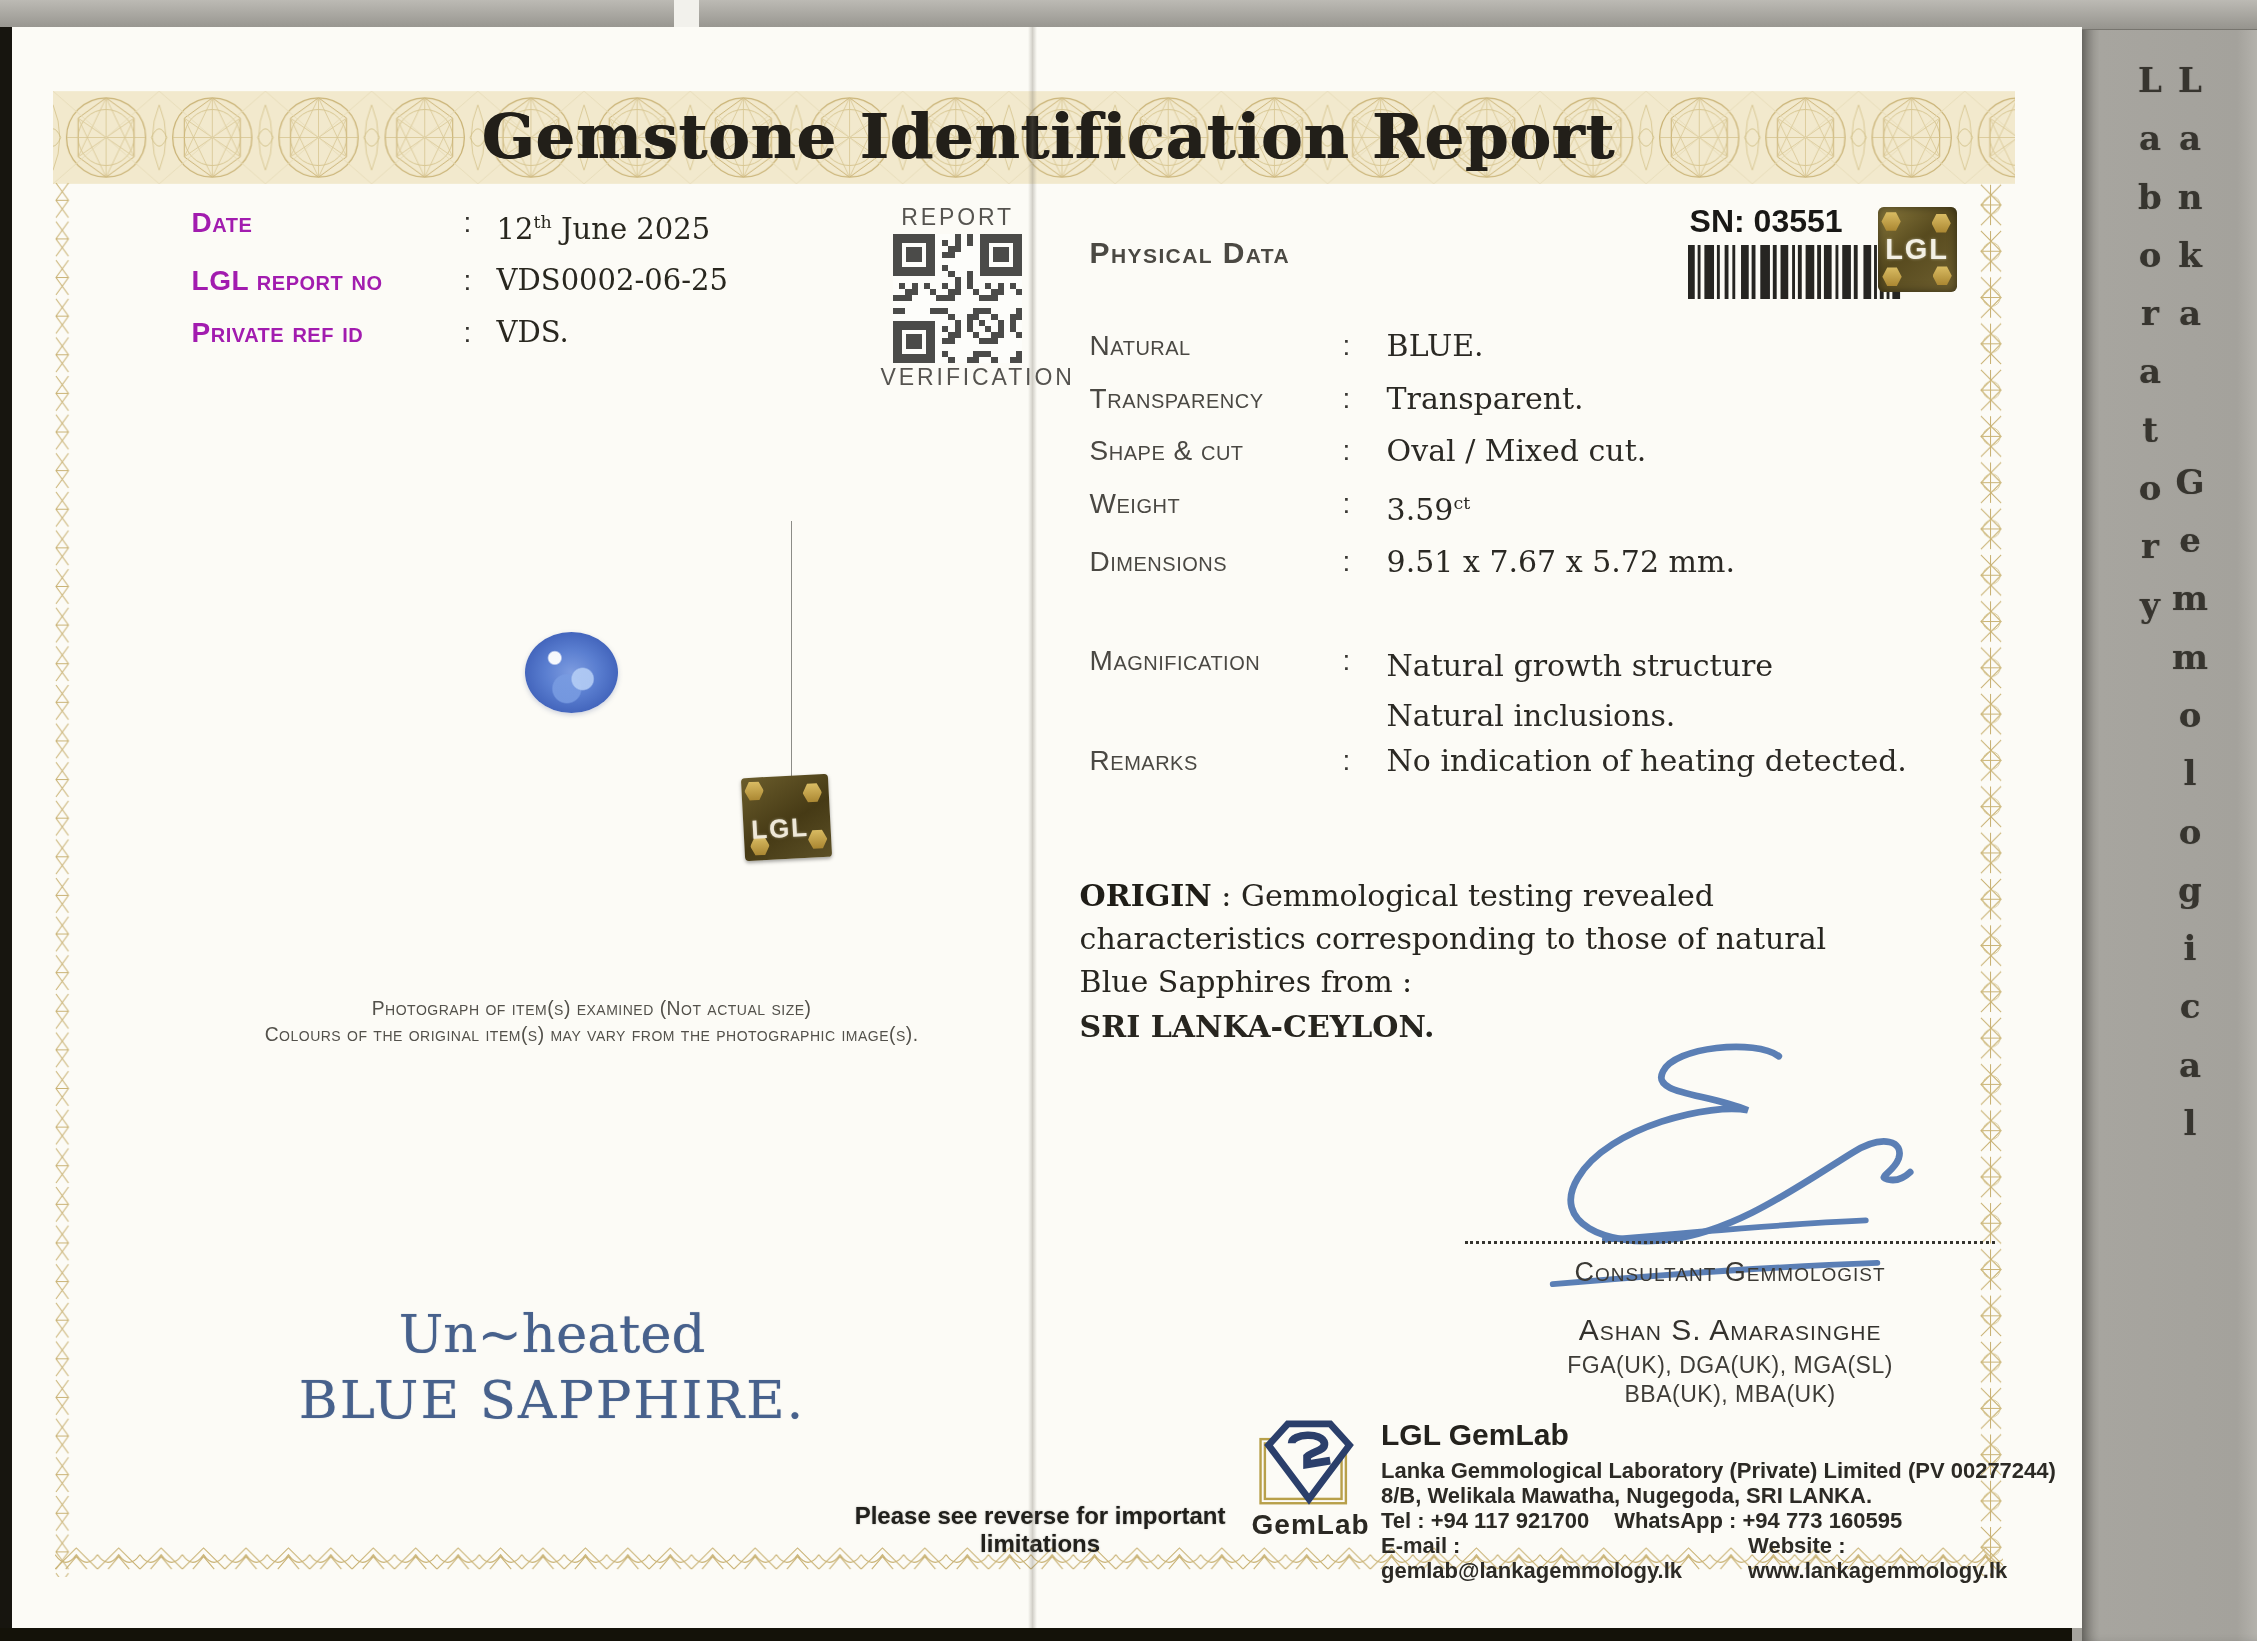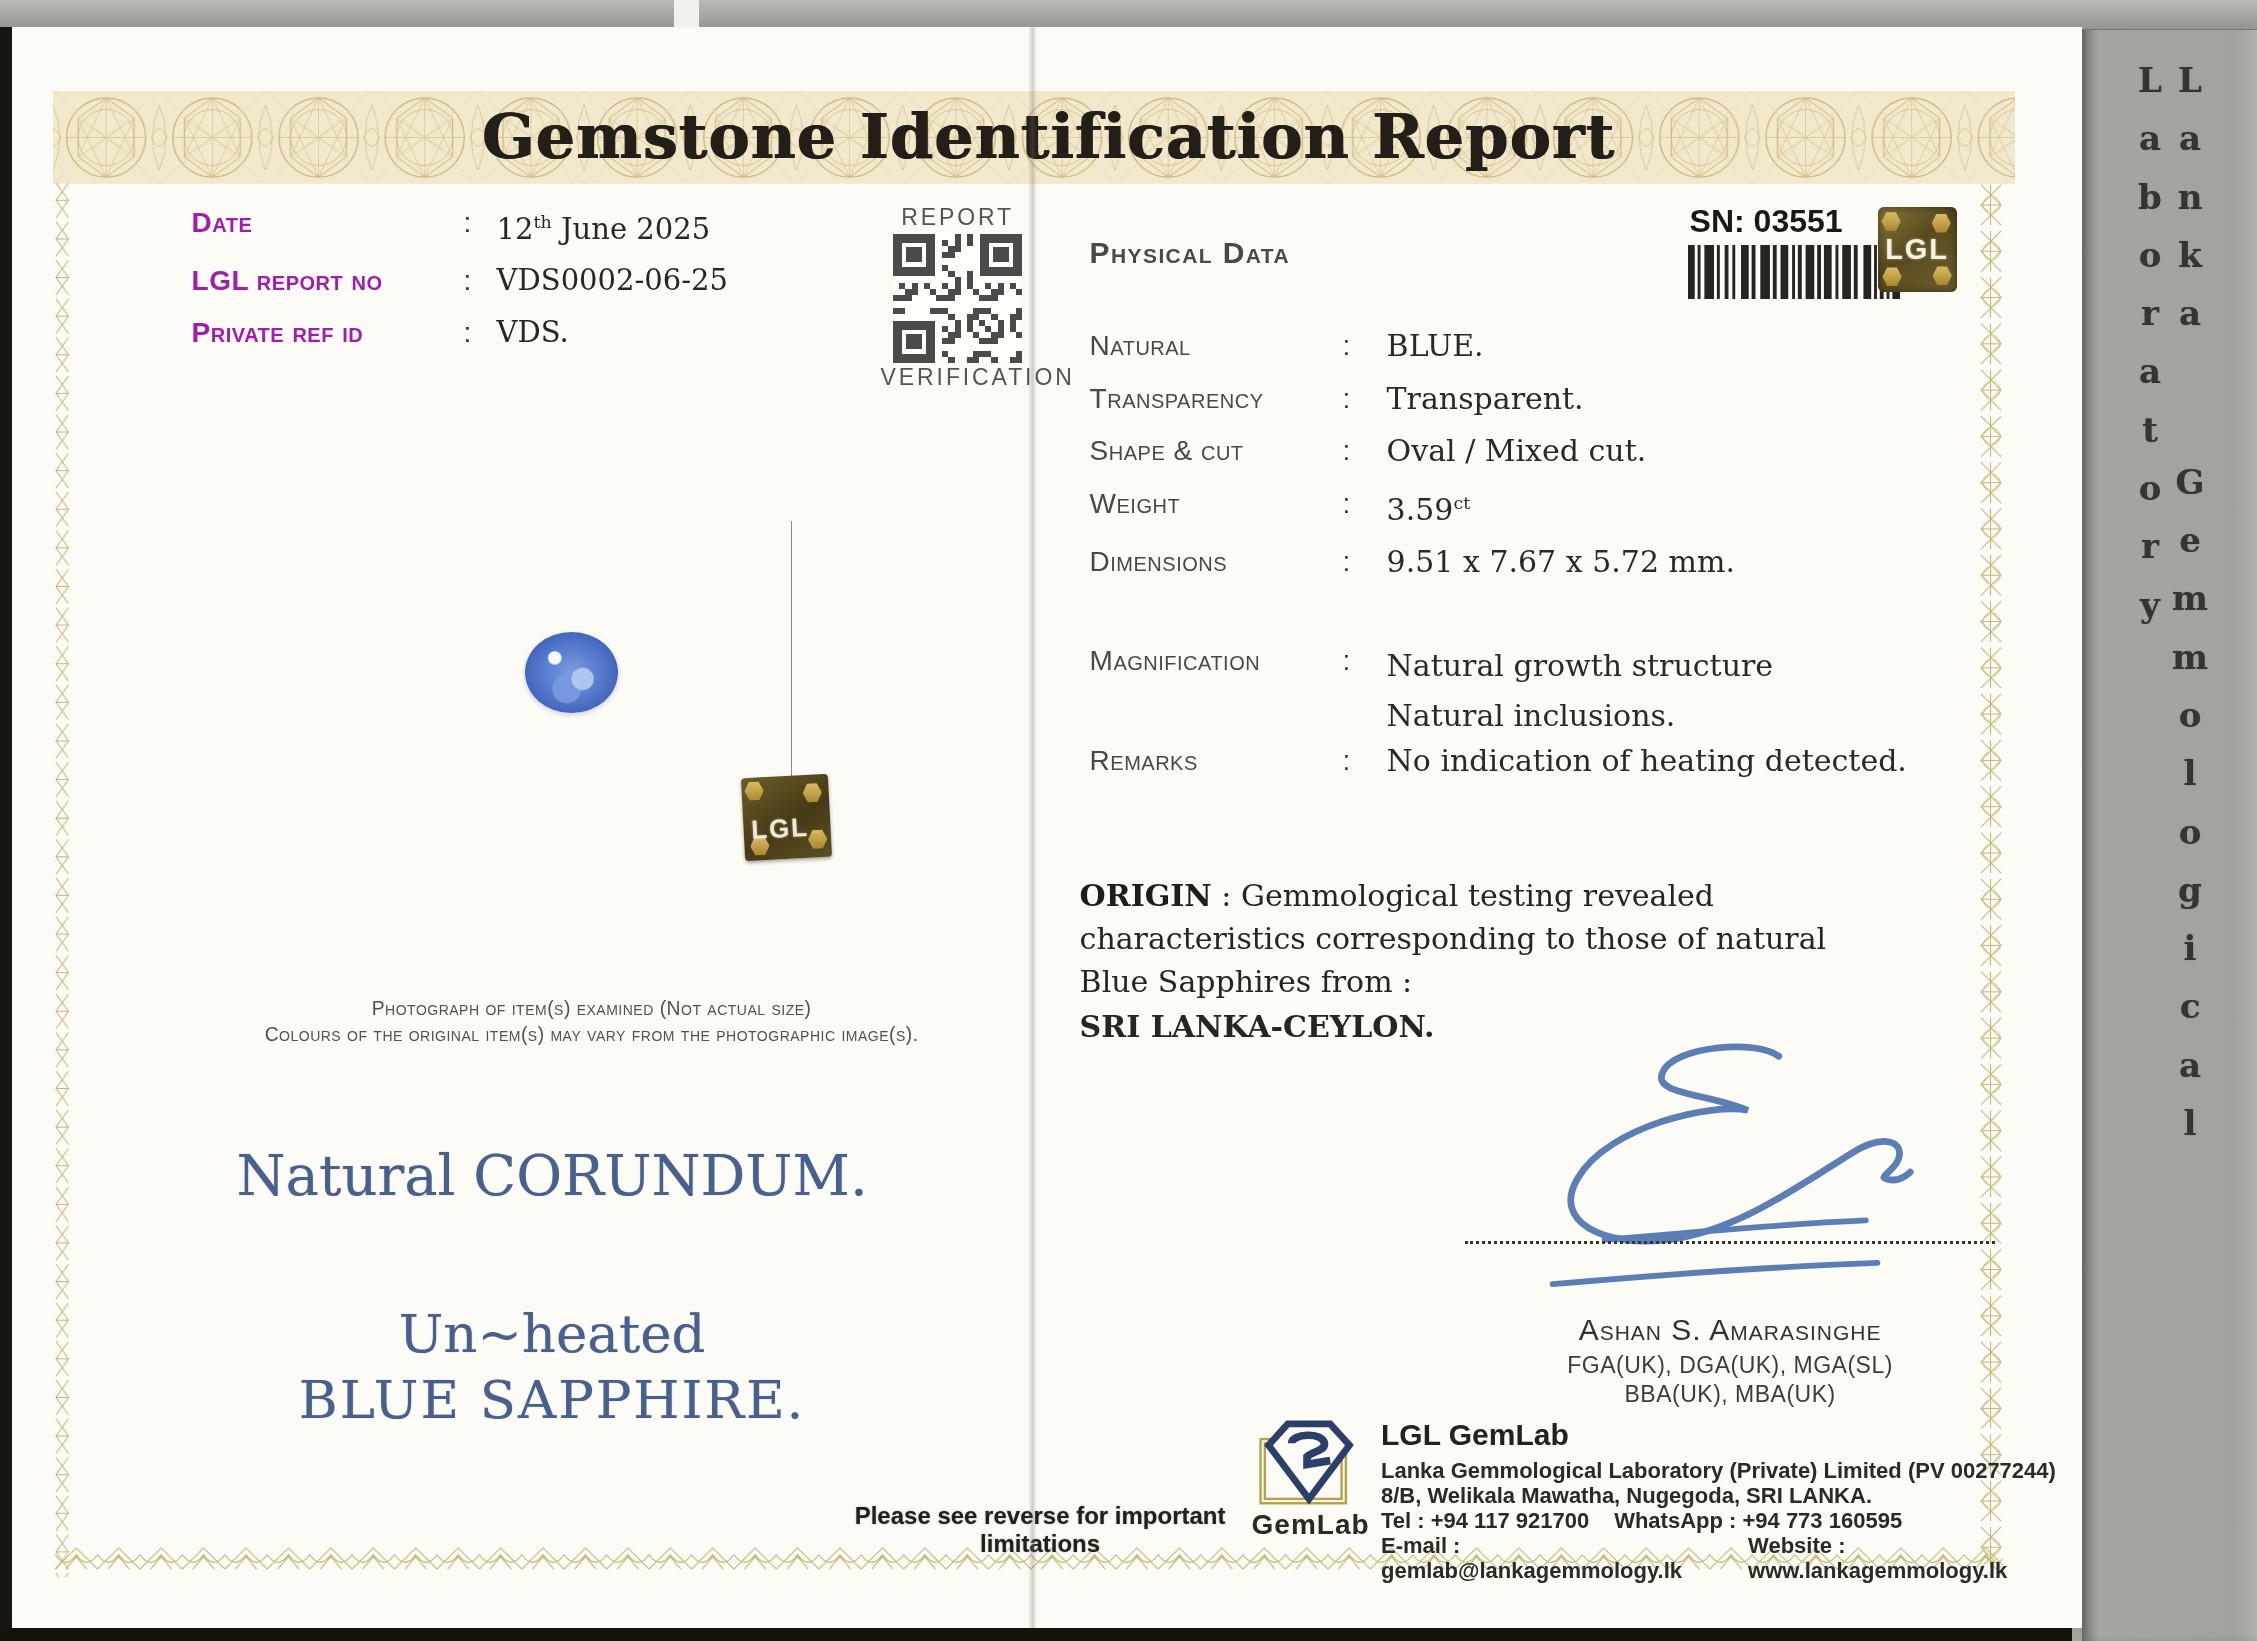--- a/index.html
+++ b/index.html
@@ -403,35 +403,35 @@
       <span class="hex" style="right:6.8px;top:7.7px"></span>
       <span class="hex" style="left:5.8px;bottom:3.9px"></span>
       <span class="hex" style="right:3.9px;bottom:7.7px"></span>
       <span class="lgl">LGL</span>
     </div>
     <div class="caption">
       <div>Photograph of item(s) examined (Not actual size)</div>
       <div>Colours of the original item(s) may vary from the photographic image(s).</div>
     </div>
 
-    <div class="id-line id1">Natural CORUNDUM.</div>
     <div class="id-line id2">Un~heated</div>
     <div class="id-line id3">BLUE SAPPHIRE.</div>
 
     <div class="reverse-note">Please see reverse for important limitations</div>
 
     <div class="sig-block">
       <svg class="sig-svg" width="541" height="290" viewBox="0 0 560 300">
         <g fill="none" stroke="#5b7fb5" stroke-linecap="round">
           <path stroke-width="7" d="M330,26 C306,8 222,16 210,42 C198,66 256,64 298,82 C262,74 154,98 122,152 C94,198 150,224 216,216 C286,207 348,162 406,126 C438,106 460,114 454,132 C448,148 428,152 446,154 C454,155 462,150 466,146"></path>
           <path stroke-width="6" d="M150,216 C240,208 330,200 420,196"></path>
           <path stroke-width="6" d="M96,262 C210,252 320,244 432,240"></path>
         </g>
       </svg>
       <div class="dotted"></div>
+      <div class="sig-role">Consultant Gemmologist</div>
       <div class="sig-name">Ashan S. Amarasinghe</div>
       <div class="sig-creds cr1">FGA(UK), DGA(UK), MGA(SL)</div>
       <div class="sig-creds cr2">BBA(UK), MBA(UK)</div>
     </div>
 
     <div class="footer">
       <div class="logo-box">
         <svg width="108" height="97" viewBox="0 0 112 100">
           <rect x="8" y="28" width="84" height="62" fill="none" stroke="#b8a04a" stroke-width="7"></rect>
           <rect x="8" y="28" width="84" height="62" fill="none" stroke="#fcfbf6" stroke-width="2"></rect>

